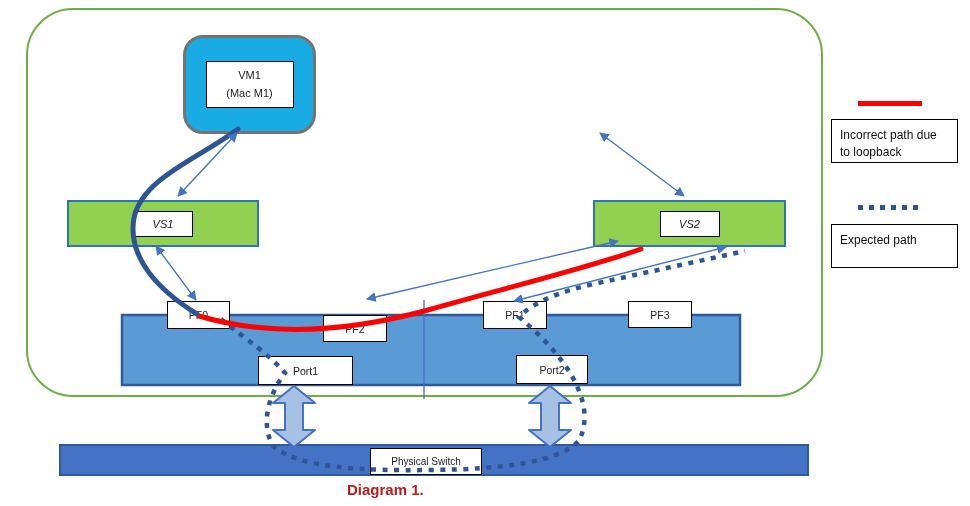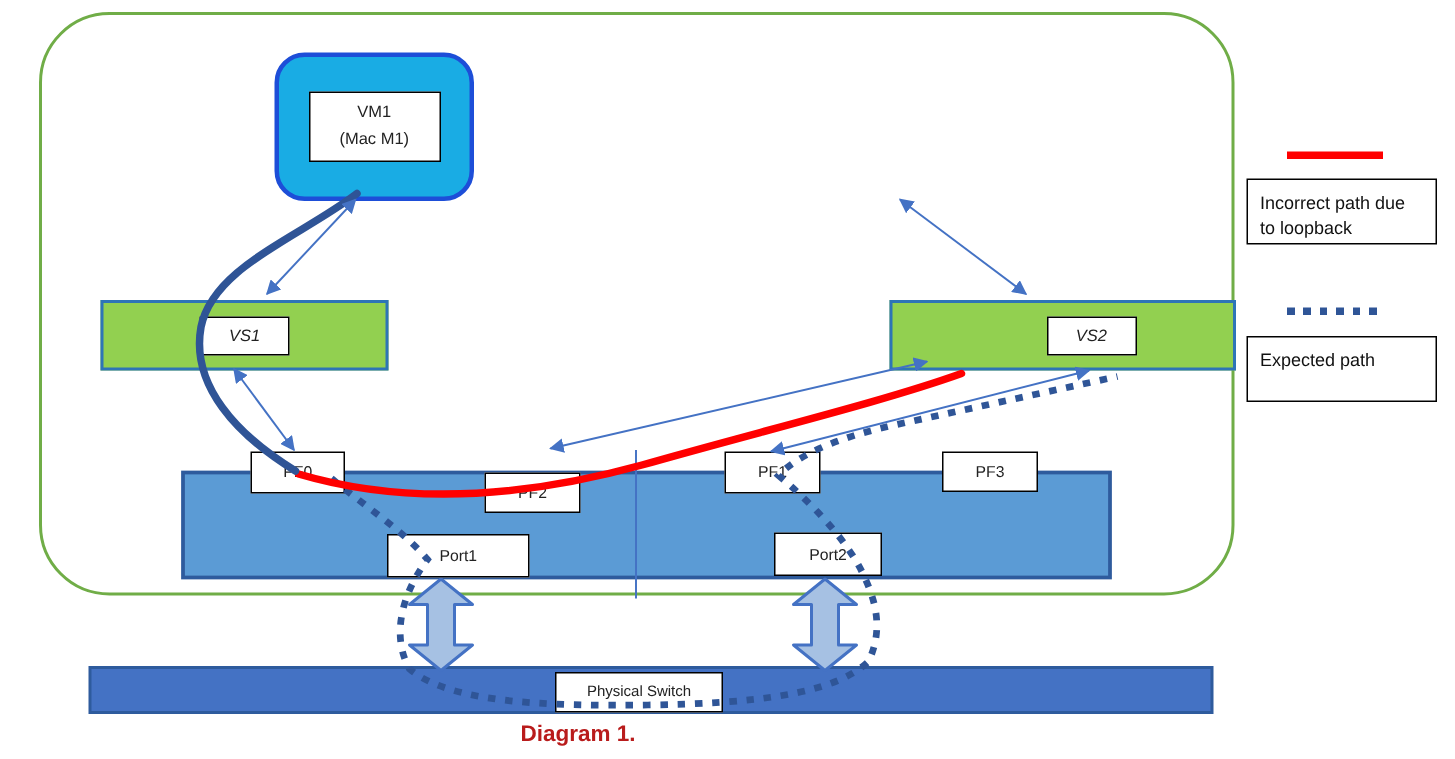--- a/index.html
+++ b/index.html
@@ -3,21 +3,21 @@
 <meta charset="utf-8">
 <style>
   html,body{margin:0;padding:0;background:#fff;}
   body{width:970px;height:506px;font-family:"Liberation Sans",sans-serif;}
   .stage{position:relative;width:970px;height:506px;background:#fff;overflow:hidden;}
   .abs{position:absolute;}
   svg.layer{position:absolute;left:0;top:0;width:970px;height:506px;}
   svg.fg{pointer-events:none;}
   .z1{z-index:1;} .z2{z-index:2;} .z3{z-index:3;}
 
-  .vm{background:#19ace4;border:3px solid #1d4ed8;border-radius:20px;
+  .vm{background:#19ace4;border:3px solid #737373;border-radius:20px;
       display:flex;align-items:center;justify-content:center;}
   .vm-label{background:#fff;border:1px solid #000;text-align:center;
       font-size:11px;color:#222;padding:5px 12px;line-height:1.6;min-width:62px;}
   .vs{background:#92d050;border:2px solid #2e75b6;
       display:flex;align-items:center;justify-content:center;font-style:italic;}
   .vs-label{background:#fff;border:1px solid #000;text-align:center;
       font-size:11px;color:#222;padding:6px 14px;min-width:30px;}
   .small-box{position:absolute;background:#fff;border:1px solid #000;
       display:flex;align-items:center;justify-content:center;
       font-size:10.5px;color:#222;}
@@ -50,21 +50,21 @@
   <div class="abs vm z2" style="left:183px;top:35px;width:127px;height:93px;">
     <div class="vm-label">
       <div>VM1</div>
       <div>(Mac M1)</div>
     </div>
   </div>
 
   <div class="abs vs z2" style="left:67px;top:200px;width:188px;height:43px;">
     <div class="vs-label">VS1</div>
   </div>
-  <div class="abs vs z2" style="left:593px;top:200px;width:189px;height:43px;padding-left:38px;">
+  <div class="abs vs z2" style="left:593px;top:200px;width:189px;height:43px;">
     <div class="vs-label">VS2</div>
   </div>
 
   <div class="small-box z2" style="left:167px;top:301px;width:61px;height:26px;">
     <span>PF0</span>
   </div>
   <div class="small-box z2" style="left:323px;top:299px;width:62px;height:25px;margin-top:16px;">
     <span>PF2</span>
   </div>
   <div class="small-box z2" style="left:483px;top:301px;width:62px;height:26px;">

